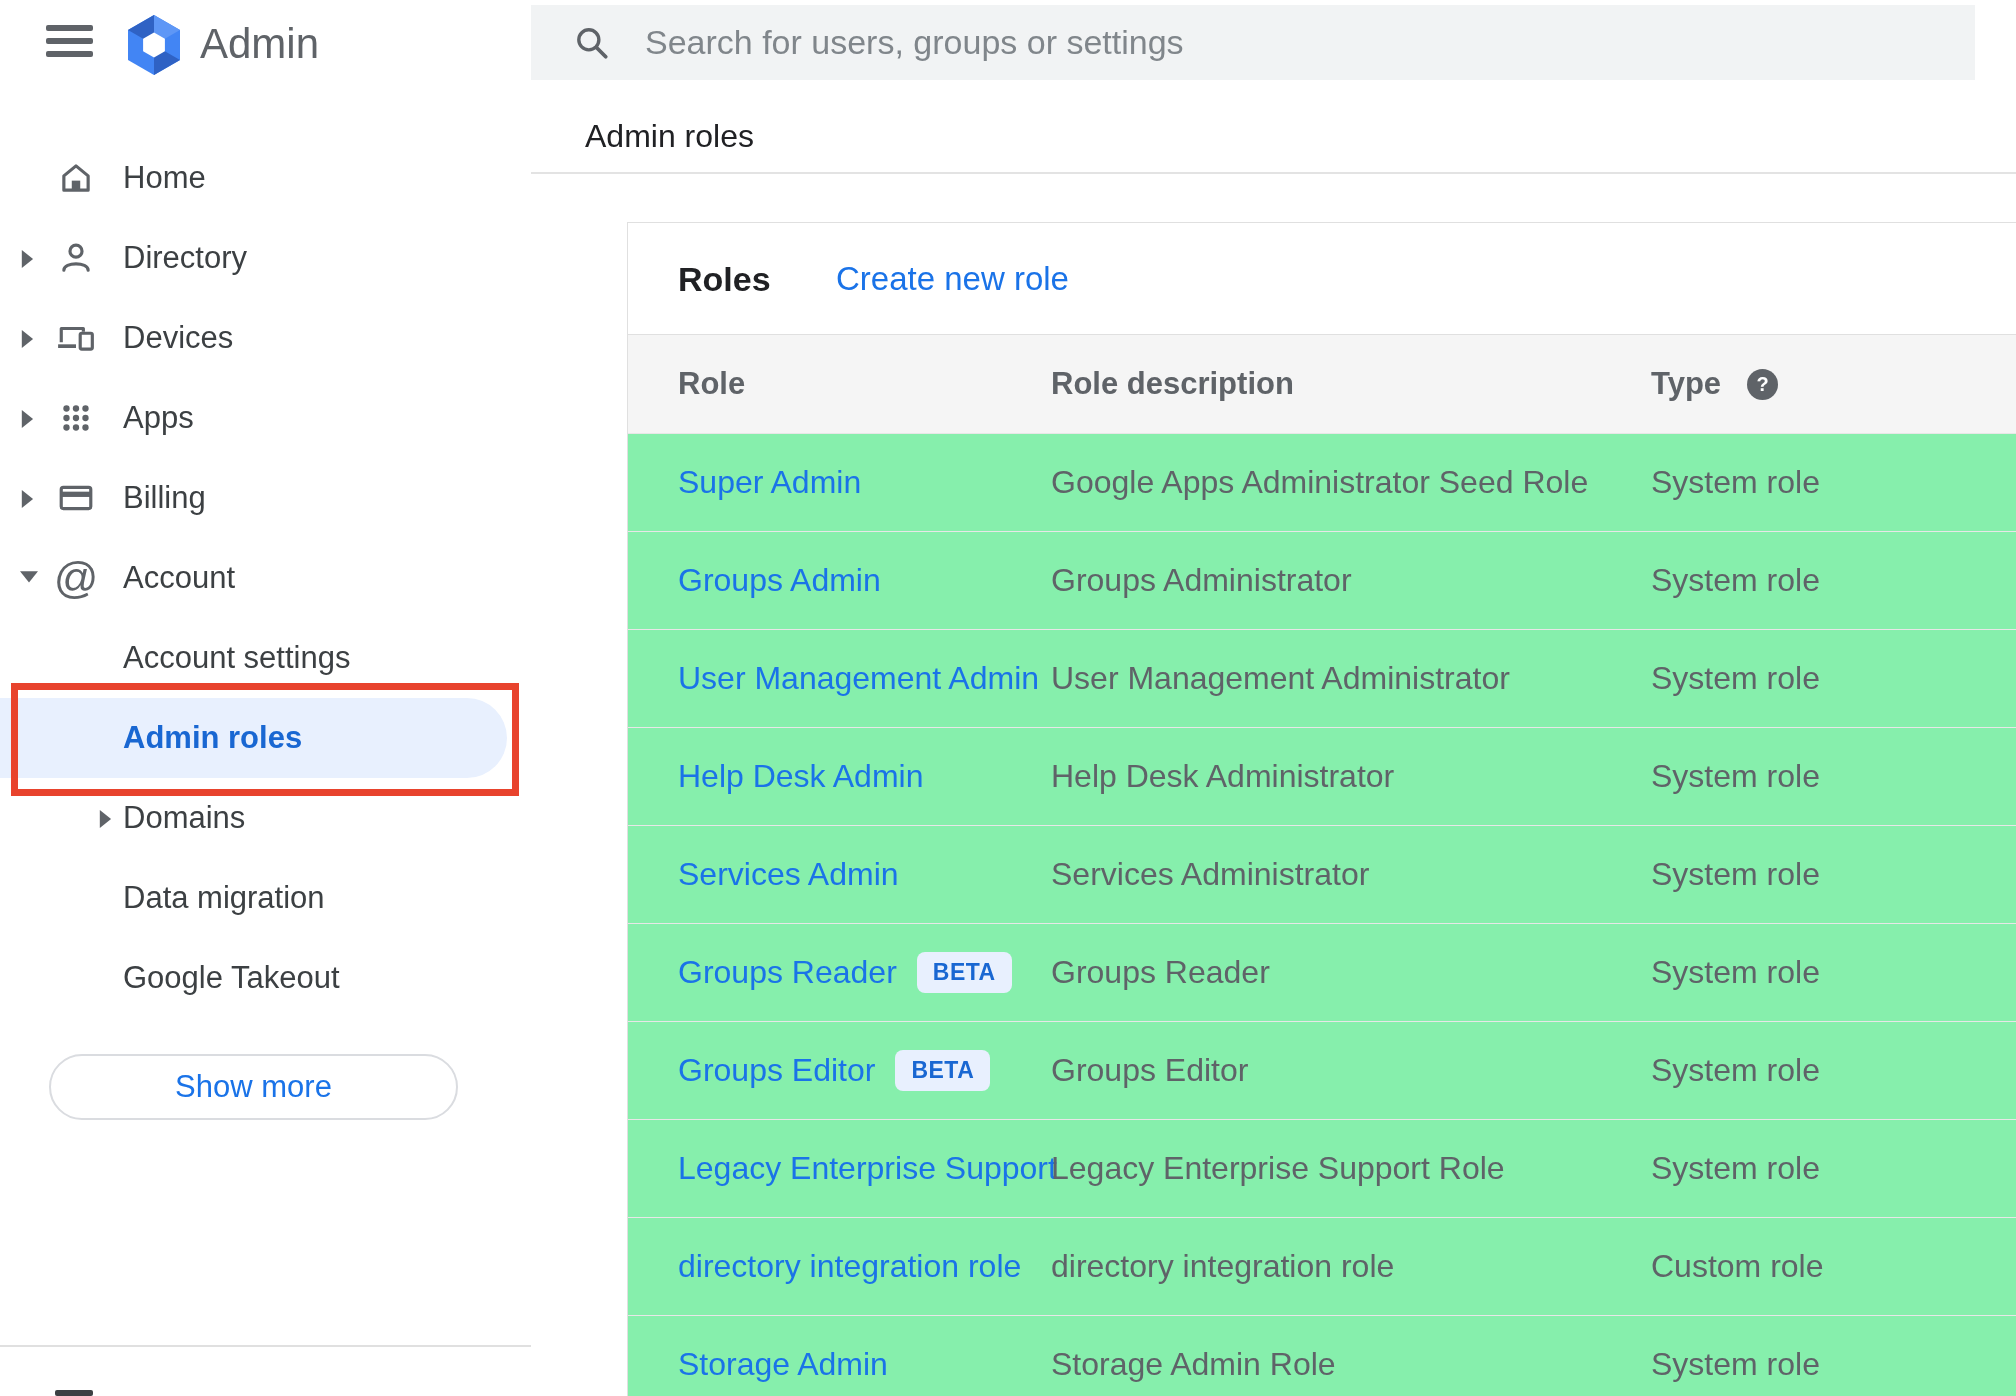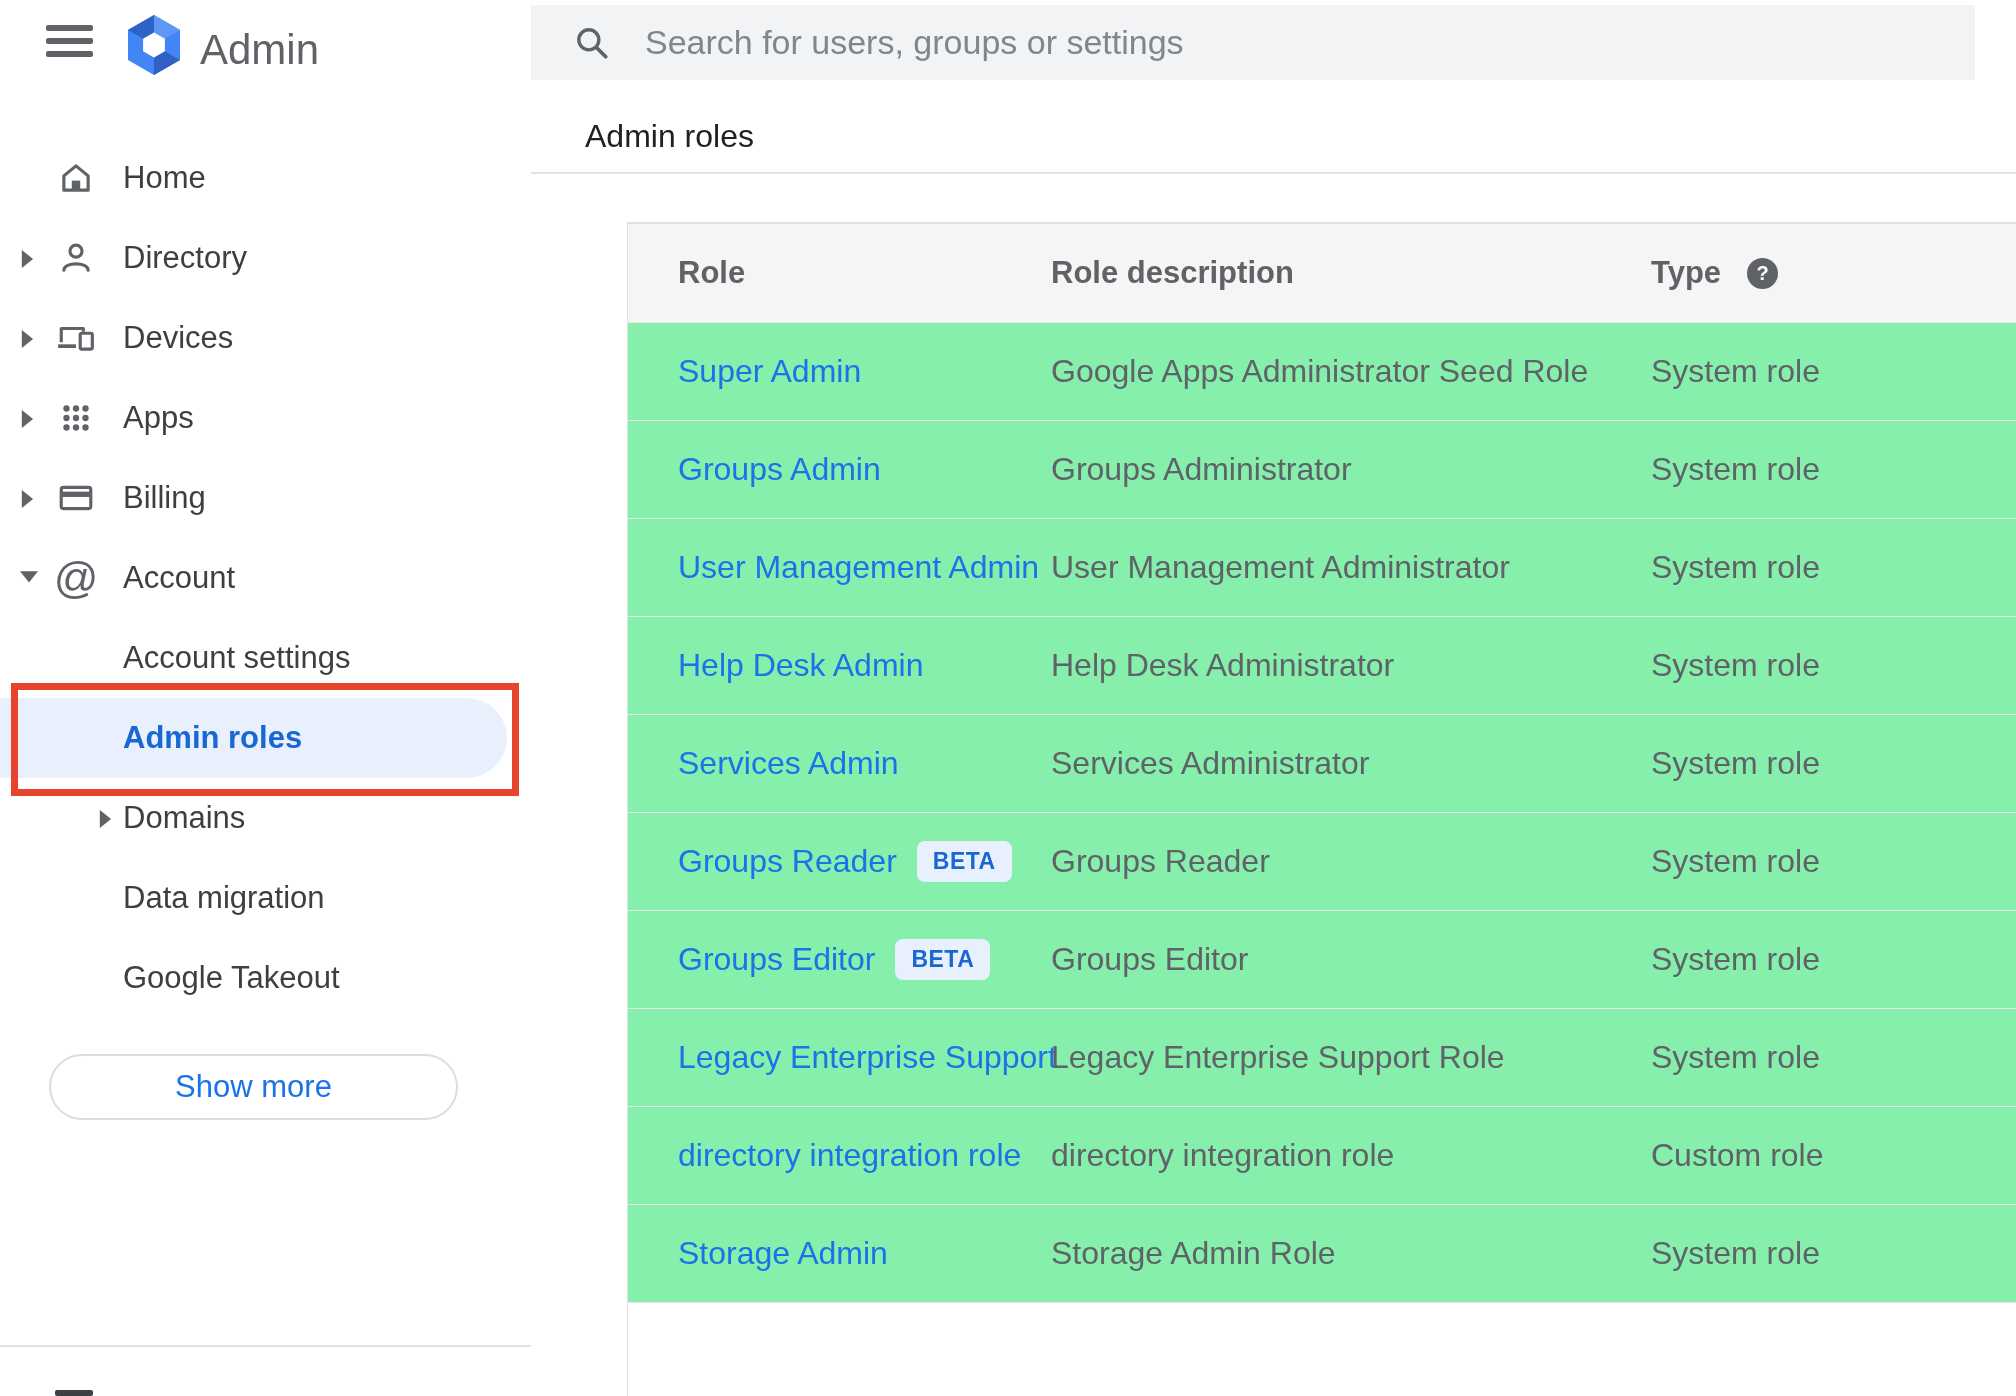--- a/index.html
+++ b/index.html
@@ -5,21 +5,21 @@
   * { margin:0; padding:0; box-sizing:border-box; }
   html,body { width:2016px; height:1396px; overflow:hidden; background:#fff;
               font-family:"Liberation Sans", sans-serif; }
   body { position:relative; }
 
   
   .sidebar { position:absolute; left:0; top:0; width:531px; height:1396px; background:#fff; }
   .burger { position:absolute; left:46px; top:25px; width:47px; height:32px; cursor:pointer; }
   .burger span { display:block; height:6px; background:#5f6368; border-radius:2px; margin-bottom:7px; }
   .logo { position:absolute; left:128px; top:15px; width:52px; height:60px; }
-  .logo-text { position:absolute; left:200px; top:6px; height:88px; display:flex; align-items:center;
+  .logo-text { position:absolute; left:200px; top:0; height:88px; display:flex; align-items:center;
                font-size:42px; color:#5f6368; }
 
   .nav { position:absolute; left:0; top:138px; width:531px; }
   .nav-item { position:relative; height:80px; width:531px; cursor:pointer;padding-left:21px; }
   .nav-item .pill { position:absolute; left:0; top:0; width:507px; height:80px;
                     background:#e8f0fe; border-radius:0 40px 40px 0; }
   .nav-item .caret { position:absolute; left:20px; top:50%; transform:translateY(-50%); width:16px; height:16px; }
   .nav-item .caret.sub-caret { left:98px; }
   .nav-item .nicon { position:absolute; left:56px; top:50%; transform:translateY(-50%);
                      width:40px; height:40px; display:flex; align-items:center; justify-content:center; }
@@ -202,20 +202,24 @@
     <circle cx="15" cy="15" r="9.5" fill="none" stroke="#5f6368" stroke-width="3.2"></circle>
     <line x1="22" y1="22" x2="31" y2="31" stroke="#5f6368" stroke-width="3.6" stroke-linecap="round"></line>
   </svg>
   <span class="search-placeholder">Search for users, groups or settings</span>
 </div>
 
 <div class="breadcrumb">Admin roles</div>
 <div class="content-divider"></div>
 
 <div class="card">
+  <div class="card-head">
+    <div class="card-title">Roles</div>
+    <a class="create-link">Create new role</a>
+  </div>
   <div class="thead">
     <div class="cell c-role">Role</div>
     <div class="cell c-desc">Role description</div>
     <div class="cell c-type">
       <span>Type</span>
       <span class="help-badge">?</span>
     </div>
   </div>
   <div id="tbody">
       <div class="trow">

